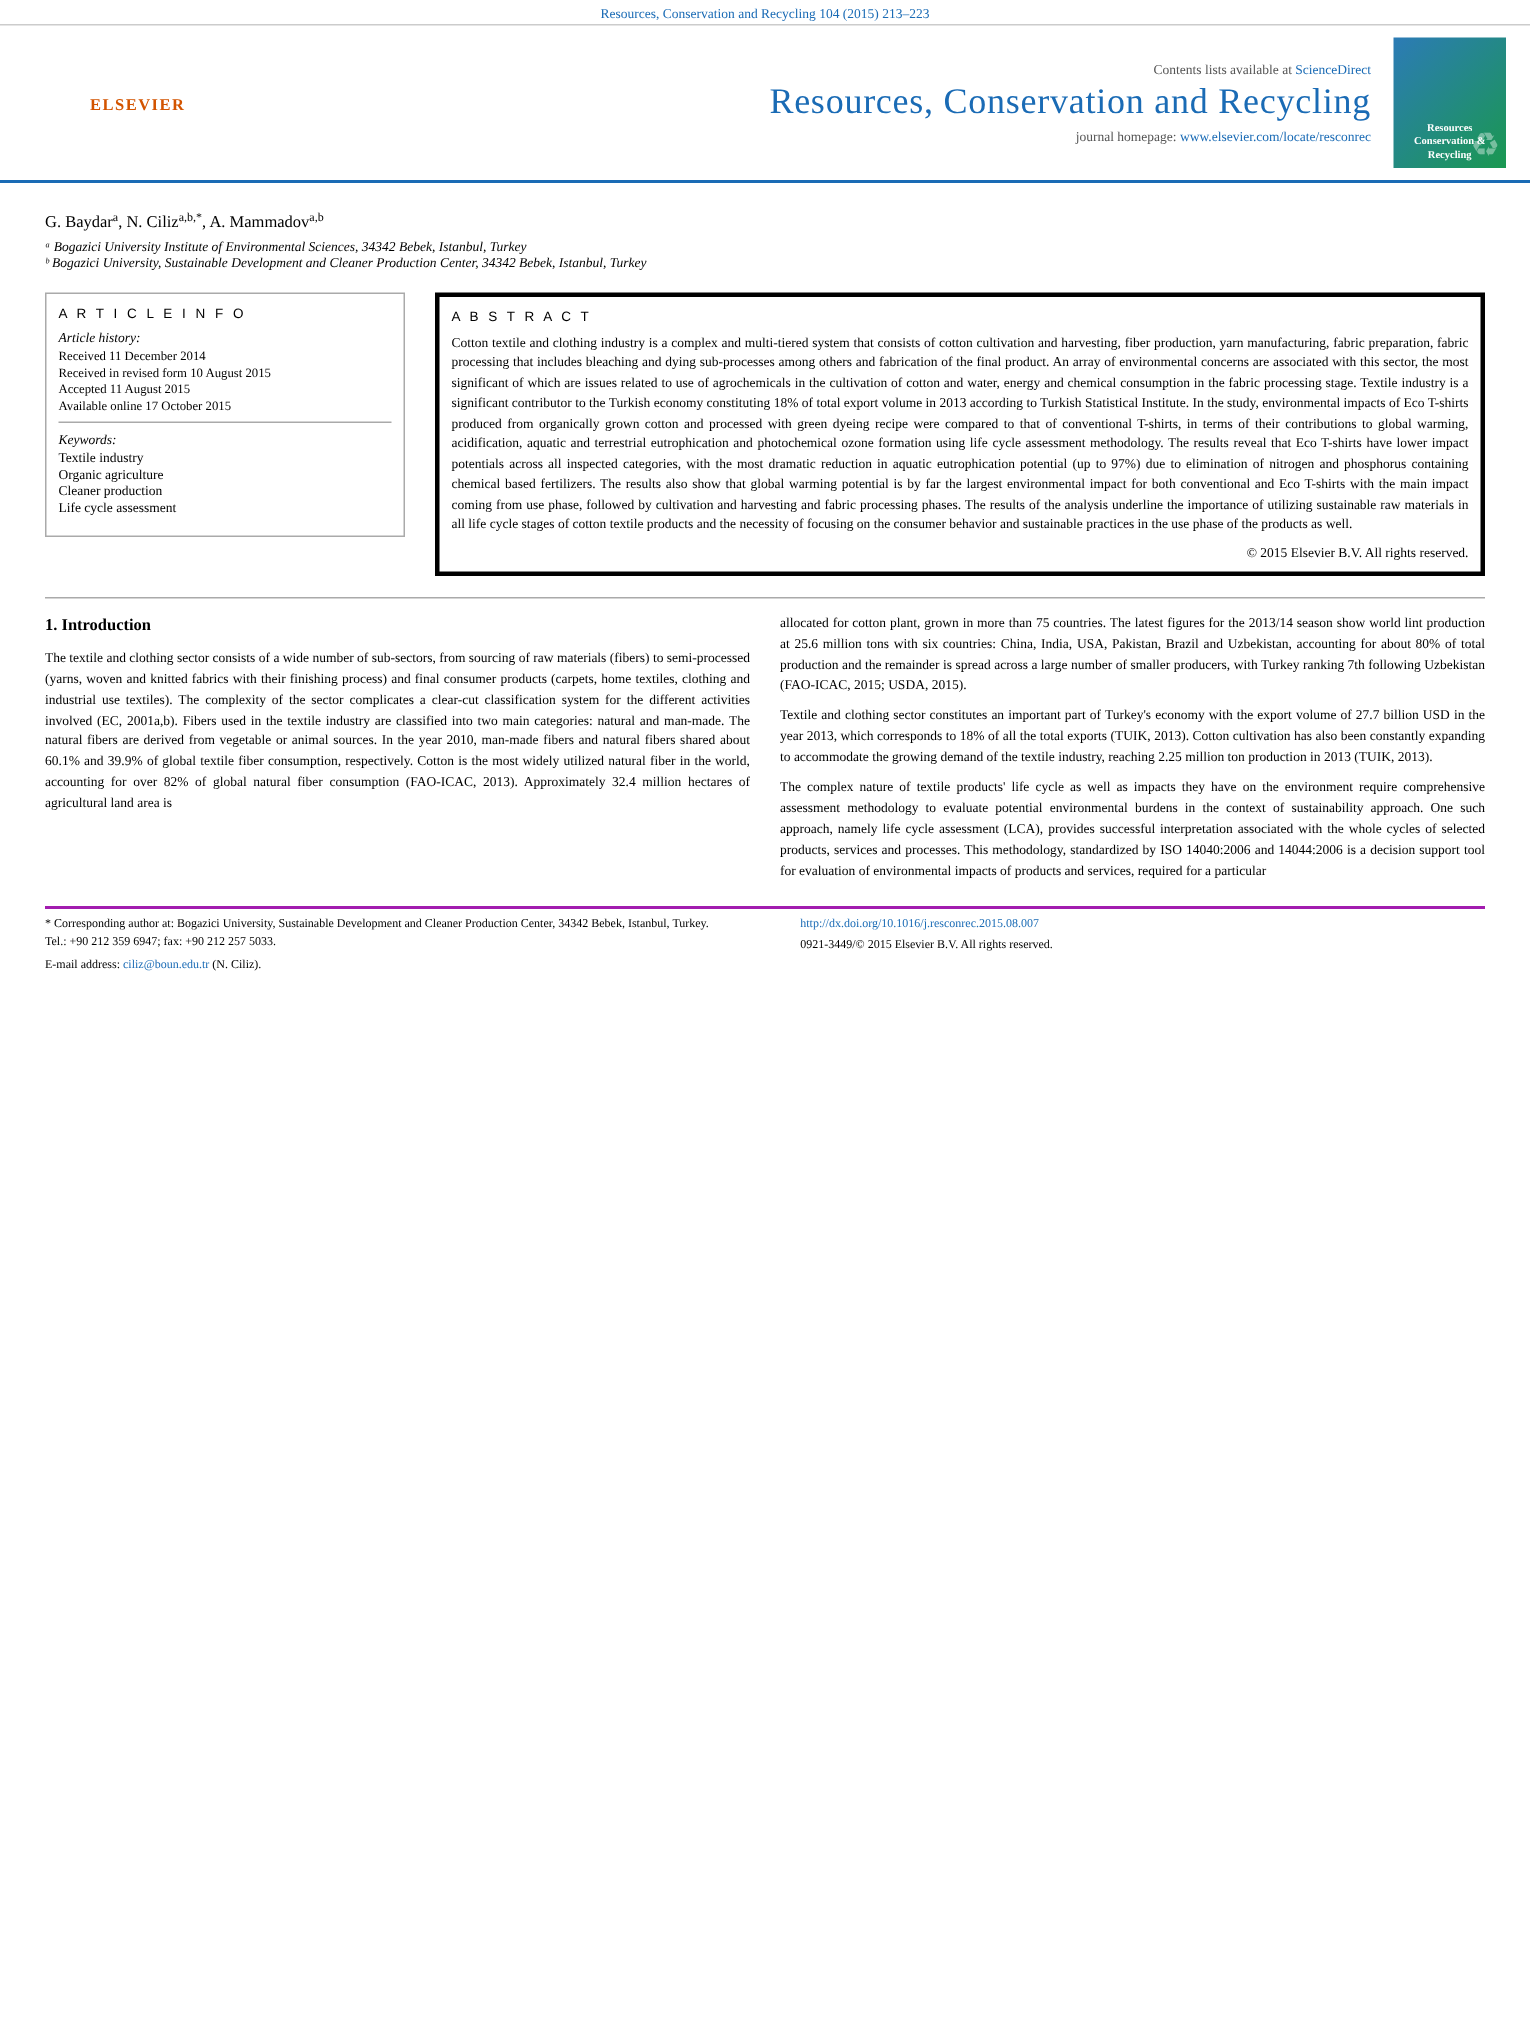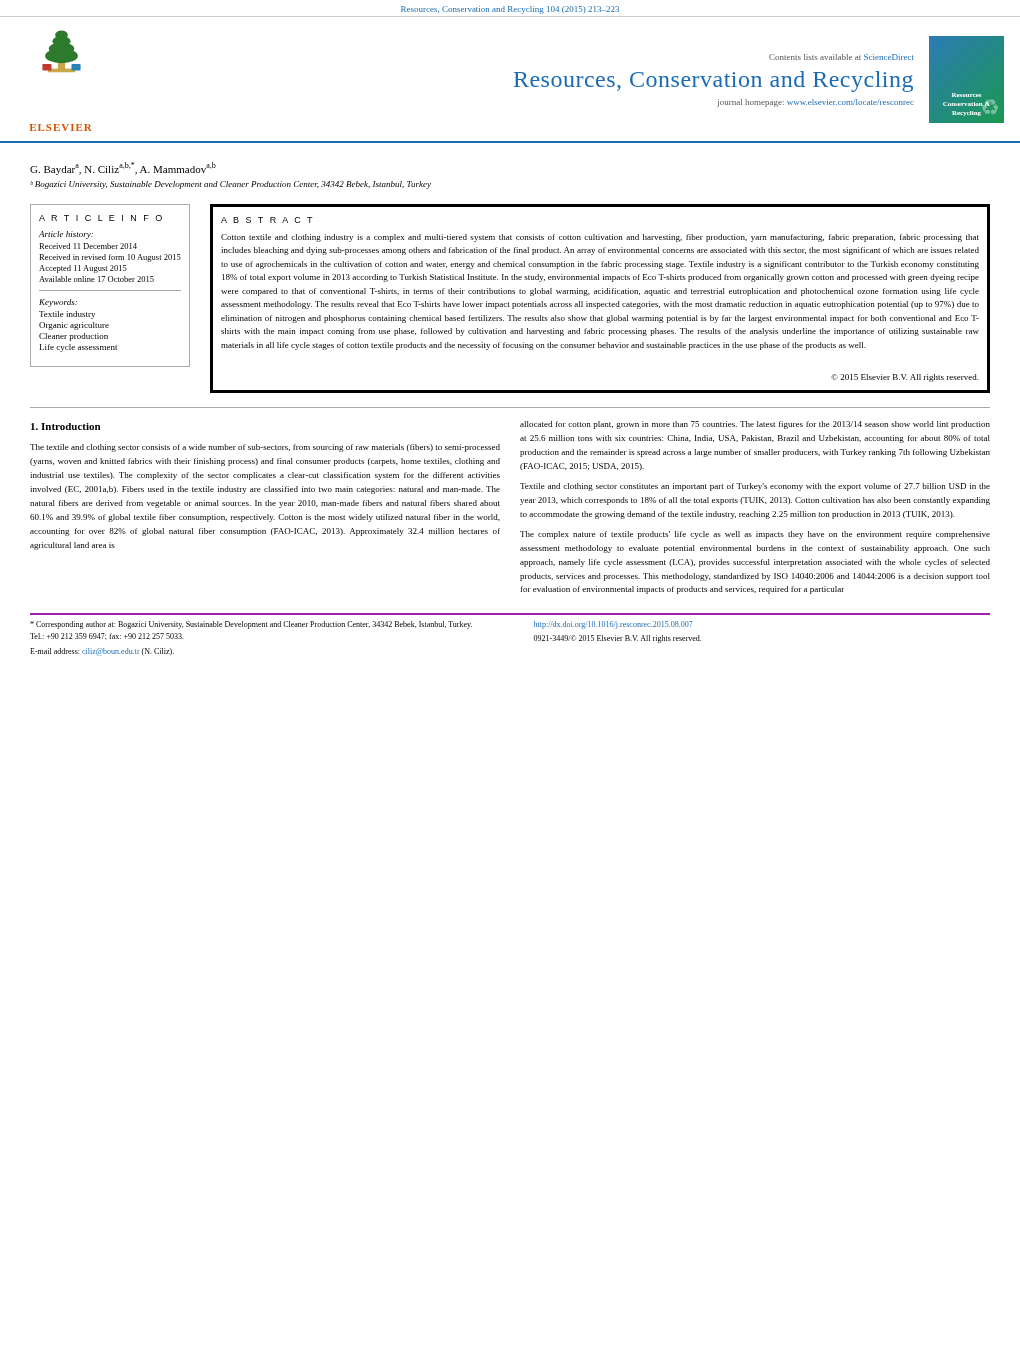--- a/index.html
+++ b/index.html
@@ -24,21 +24,21 @@
     
     .journal-header {
       display: flex;
       align-items: center;
       padding: 8px 16px;
       border-bottom: 2px solid #1a6bb5;
     }
     .elsevier-logo {
       width: 90px;
       display: flex;
-      flex-direction: column;
+      flex-direction: row;
       align-items: center;
       gap: 44px;
     }
     .elsevier-logo .elsevier-text {
       font-size: 11px;
       font-weight: bold;
       color: #d35400;
       letter-spacing: 1px;
       margin-top: 2px;
     }
@@ -159,21 +159,21 @@
     }
     .affiliations p { margin: 1px 0; }
 
     
     .two-col {
       display: flex;
       gap: 20px;
       margin-top: 10px;
     }
     .col-left {
-      width: 160px;
+      width: 240px;
       flex-shrink: 0;
     }
     .col-right {
       flex: 1;
     }
 
     
     .article-info-box {
       border: 1px solid #aaa;
       padding: 8px;
@@ -222,21 +222,21 @@
       font-family: Arial, sans-serif;
     }
     .abstract-box .abstract-text {
       font-size: 9px;
       line-height: 1.5;
       text-align: justify;
     }
     .abstract-box .copyright-line {
       text-align: right;
       font-size: 9px;
-      margin-top: 20px;
+      margin-top: 6px;
     }
 
     
     .body-two-col {
       display: flex;
       gap: 20px;
       margin-top: 14px;
       border-top: 1px solid #aaa;
       padding-top: 10px;
     }
@@ -338,20 +338,21 @@
 <div class="main-content">
 
 
   <div class="authors-section">
     <div class="authors">
       <span>G. Baydar</span><sup>a</sup>,
       <span>N. Ciliz</span><sup>a,b,*</sup>,
       <span>A. Mammadov</span><sup>a,b</sup>
     </div>
     <div class="affiliations">
+      <p>ᵃ Bogazici University Institute of Environmental Sciences, 34342 Bebek, Istanbul, Turkey</p>
       <p>ᵇ Bogazici University, Sustainable Development and Cleaner Production Center, 34342 Bebek, Istanbul, Turkey</p>
     </div>
   </div>
 
   <div class="two-col">
 
     <div class="col-left">
       <div class="article-info-box">
         <div class="section-heading">A R T I C L E   I N F O</div>
         <div class="info-group">

